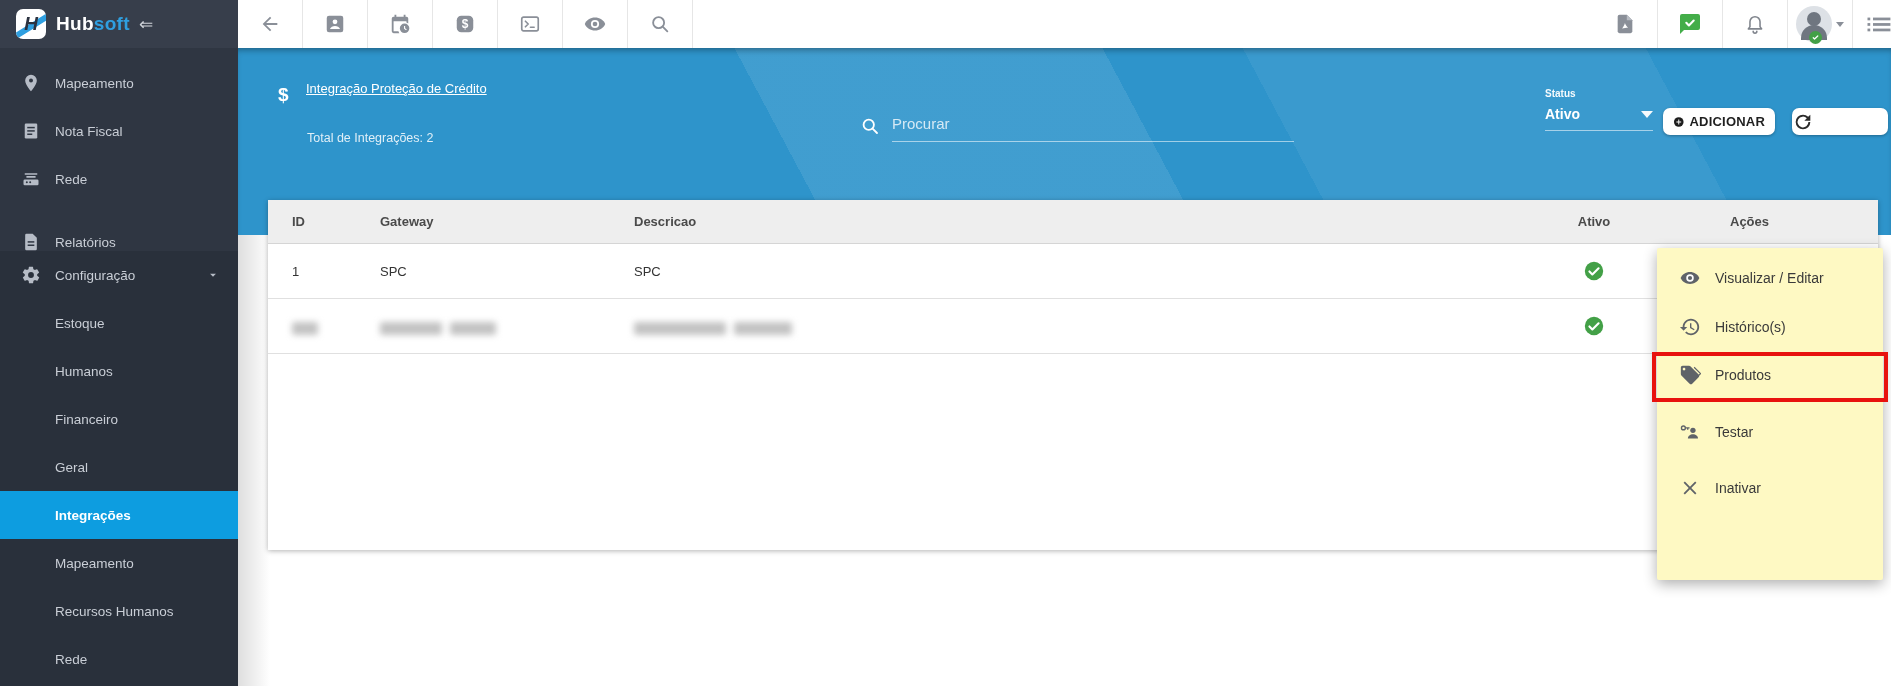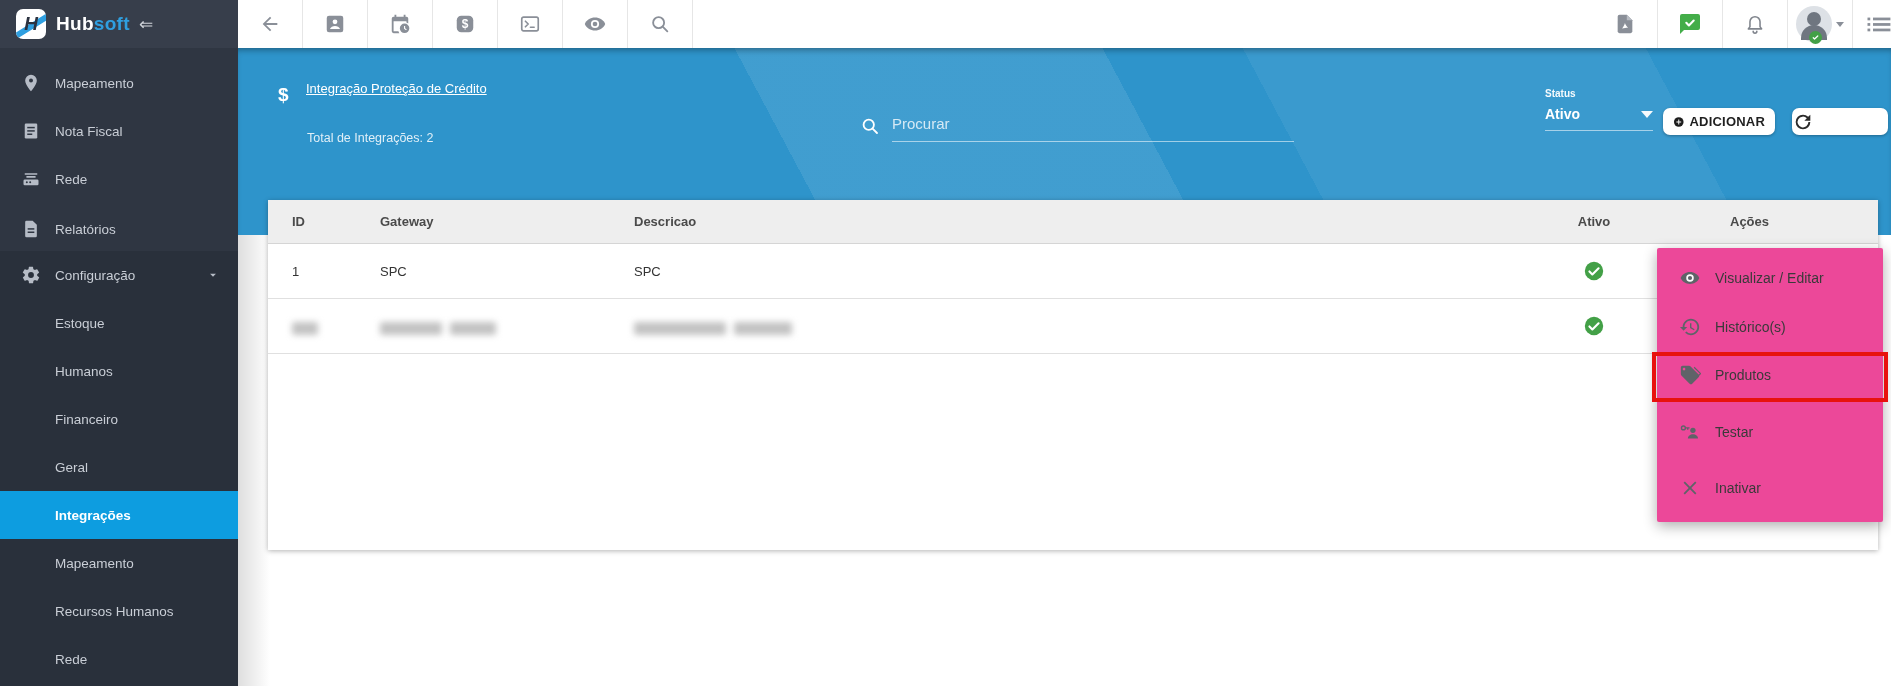--- a/index.html
+++ b/index.html
@@ -151,22 +151,22 @@
   .trow .td { top: 20px; color: #333; }
   .trow .td.c-ativo { top: 16px; }
   .check-wrap { display: inline-block; }
   .blur-block {
     display: inline-block; height: 13px; background: #c3c3c3; border-radius: 2px;
     filter: blur(3px); vertical-align: middle; margin-right: 8px;
   }
 
   
   .ctx-menu {
-    position: absolute; left: 1657px; top: 248px; width: 226px; height: 274px;
-    background: #ec4899; border-radius: 2px; box-shadow: 0 4px 14px rgba(0,0,0,0.32);
+    position: absolute; left: 1657px; top: 248px; width: 226px; height: 332px;
+    background: #fef9c3; border-radius: 2px; box-shadow: 0 4px 14px rgba(0,0,0,0.32);
     z-index: 10;
   }
   .ctx-item {
     position: absolute; left: 0; width: 226px; height: 40px;
     display: flex; align-items: center; cursor: pointer;
   }
   .ctx-item .m-icon { position: absolute; left: 22px; width: 22px; height: 22px; }
   .ctx-item .m-label { position: absolute; left: 58px; font-size: 14px; color: #3a3a3a; }
   .highlight-rect {
     position: absolute; left: 1652px; top: 352px; width: 236px; height: 50px;
@@ -294,21 +294,21 @@
   </div>
   <div class="side-item" style="top:107px">
     <svg class="s-icon" viewBox="0 0 24 24">
         <path d="M6.5 8.5h11v2h-11zM4.5 5h15v2h-15z" fill="#b6bcc6"></path>
         <rect x="3" y="12.5" width="18" height="7" rx="1.5" fill="#b6bcc6"></rect>
         <circle cx="7" cy="16" r="1.2" fill="#2f3642"></circle>
         <circle cx="11" cy="16" r="1.2" fill="#2f3642"></circle>
       </svg>
     <span class="s-label">Rede</span>
   </div>
-  <div class="side-item" style="top:157px">
+  <div class="side-item" style="top:170px">
     <svg class="s-icon" viewBox="0 0 24 24">
         <path d="M14 2H6.5A1.5 1.5 0 005 3.5v17A1.5 1.5 0 006.5 22h11a1.5 1.5 0 001.5-1.5V7l-5-5z" fill="#b6bcc6"></path>
         <rect x="8" y="11" width="8" height="1.8" fill="#2f3642"></rect>
         <rect x="8" y="15" width="8" height="1.8" fill="#2f3642"></rect>
       </svg>
     <span class="s-label">Relatórios</span>
   </div>
 
   <div class="config-group">
     <div class="side-item" style="top:0">

